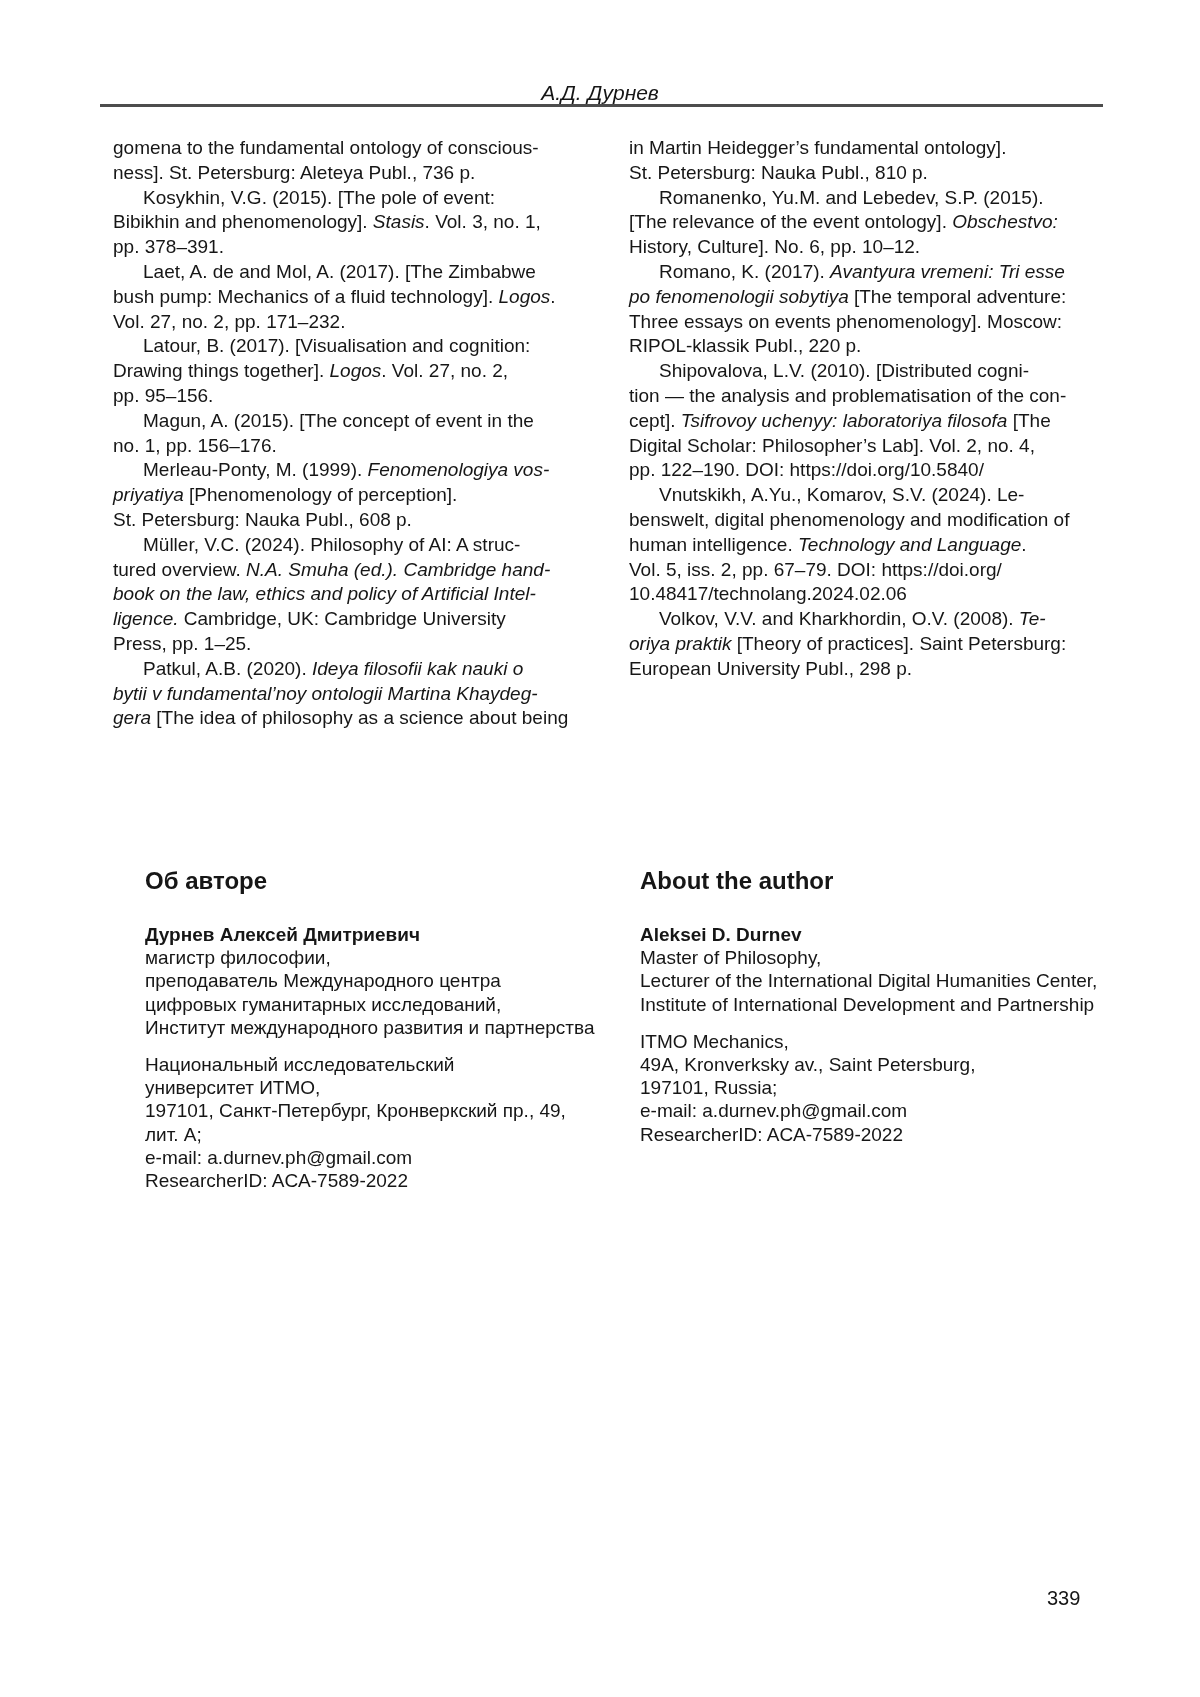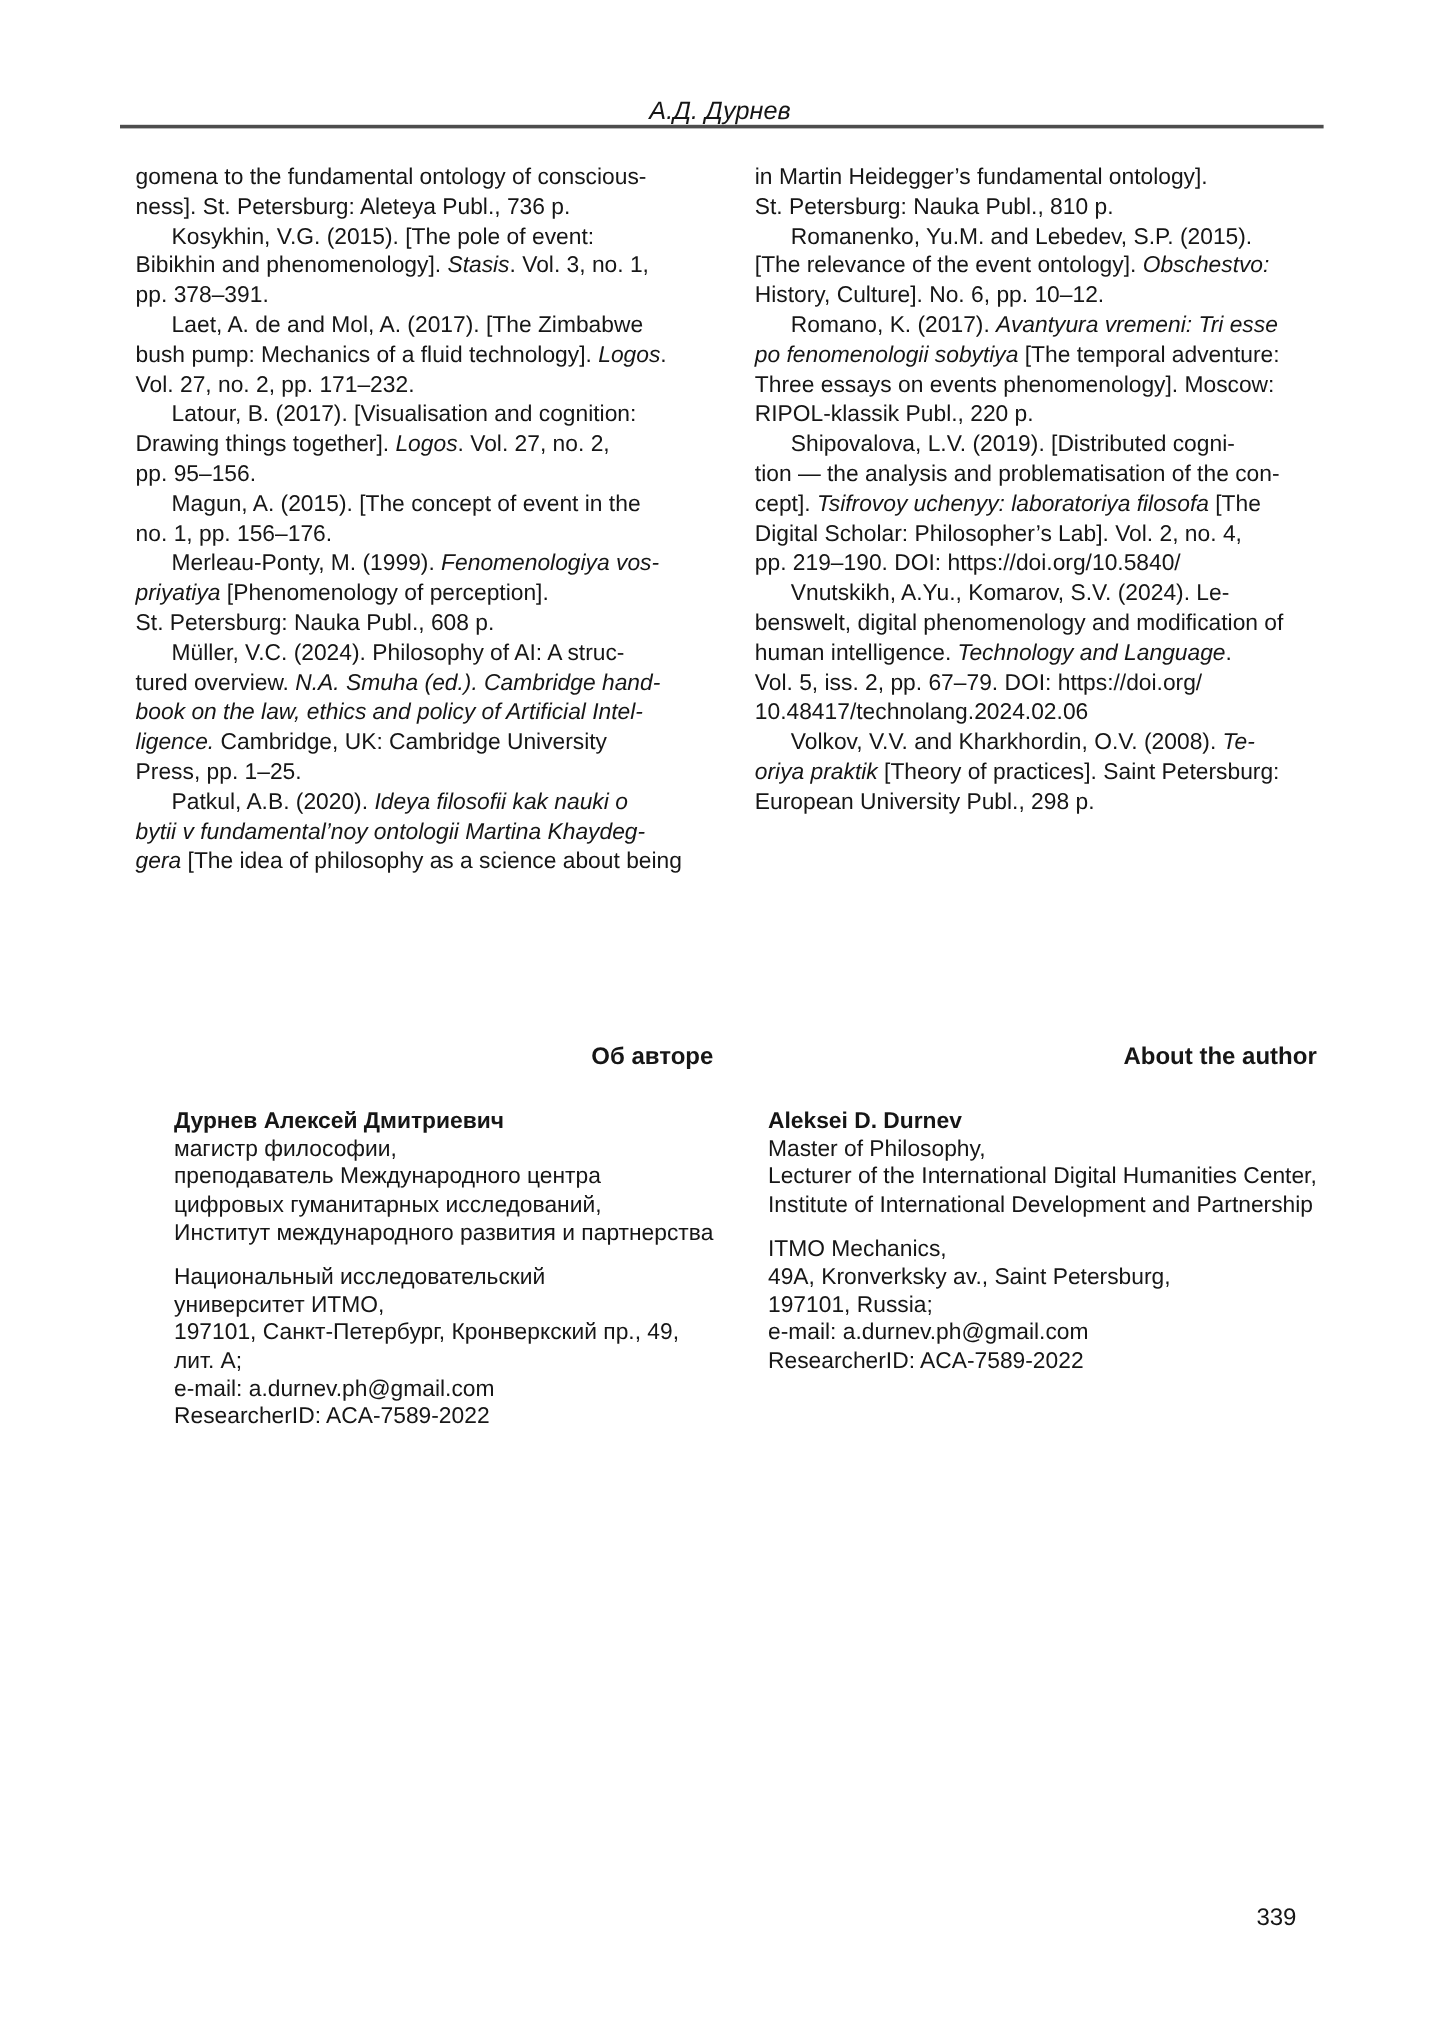--- a/index.html
+++ b/index.html
@@ -45,24 +45,23 @@
     position: absolute;
     top: 869px;
     font-size: 19px;
     line-height: 23.2px;
     white-space: nowrap;
   }
   #author-ru { left: 145px; }
   #author-en { left: 640px; }
   .author-heading {
     font-weight: bold;
-    font-size: 20px;
+    font-size: 24px;
     line-height: 24px;
     margin-bottom: 30px;
-    text-align: right;
   }
   .author-name { font-weight: bold; height: 23.2px; }
   .author-line { height: 23.2px; }
   .author-gap { height: 14px; }
   .page-number {
     position: absolute;
     top: 1586px; left: 1047px;
     font-size: 20px;
     line-height: 24px;
   }
@@ -127,25 +126,25 @@
         <div class="ref-line"><span>[The relevance of the event ontology]. </span><span class="it">Obschestvo:</span></div>
         <div class="ref-line"><span>History, Culture]. No. 6, pp. 10–12.</span></div>
       </div>
       <div>
         <div class="ref-line indent"><span>Romano, K. (2017). </span><span class="it">Avantyura vremeni: Tri esse</span></div>
         <div class="ref-line"><span class="it">po fenomenologii sobytiya</span><span> [The temporal adventure:</span></div>
         <div class="ref-line"><span>Three essays on events phenomenology]. Moscow:</span></div>
         <div class="ref-line"><span>RIPOL-klassik Publ., 220 p.</span></div>
       </div>
       <div>
-        <div class="ref-line indent"><span>Shipovalova, L.V. (2019). [Distributed cogni-</span></div>
+        <div class="ref-line indent"><span>Shipovalova, L.V. (2010). [Distributed cogni-</span></div>
         <div class="ref-line"><span>tion — the analysis and problematisation of the con-</span></div>
         <div class="ref-line"><span>cept]. </span><span class="it">Tsifrovoy uchenyy: laboratoriya filosofa</span><span> [The</span></div>
         <div class="ref-line"><span>Digital Scholar: Philosopher’s Lab]. Vol. 2, no. 4,</span></div>
-        <div class="ref-line"><span>pp. 219–190. DOI: https://doi.org/10.5840/</span></div>
+        <div class="ref-line"><span>pp. 122–190. DOI: https://doi.org/10.5840/</span></div>
       </div>
       <div>
         <div class="ref-line indent"><span>Vnutskikh, A.Yu., Komarov, S.V. (2024). Le-</span></div>
         <div class="ref-line"><span>benswelt, digital phenomenology and modification of</span></div>
         <div class="ref-line"><span>human intelligence. </span><span class="it">Technology and Language</span><span>.</span></div>
         <div class="ref-line"><span>Vol. 5, iss. 2, pp. 67–79. DOI: https://doi.org/</span></div>
         <div class="ref-line"><span>10.48417/technolang.2024.02.06</span></div>
       </div>
       <div>
         <div class="ref-line indent"><span>Volkov, V.V. and Kharkhordin, O.V. (2008). </span><span class="it">Te-</span></div>

